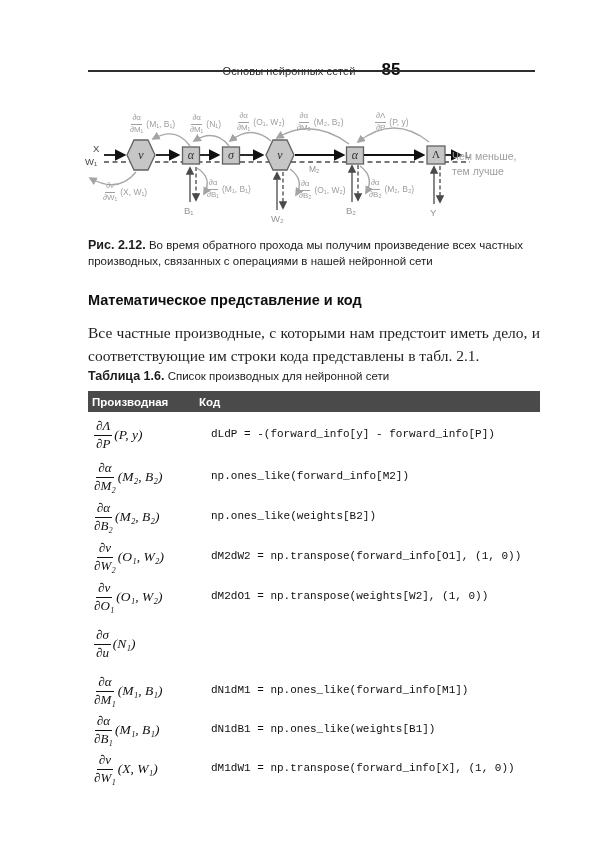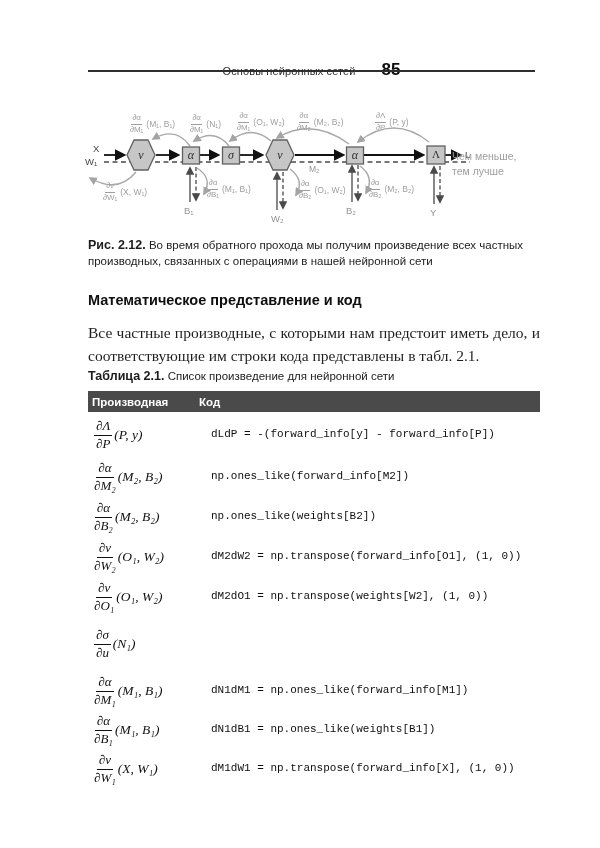--- a/index.html
+++ b/index.html
@@ -219,22 +219,22 @@
 
   <div class="fig-caption">
     <b>Рис. 2.12.</b>
     <span>Во время обратного прохода мы получим произведение всех частных производных, связанных с операциями в нашей нейронной сети</span>
   </div>
 
   <div class="section-heading">Математическое представление и код</div>
   <div class="body-text">Все частные производные, с которыми нам предстоит иметь дело, и со­ответствующие им строки кода представлены в табл. 2.1.</div>
 
   <div class="table-caption">
-    <b>Таблица 2.1.</b>
-    <span>Список произведение для нейронной сети</span>
+    <b>Таблица 1.6.</b>
+    <span>Список производных для нейронной сети</span>
   </div>
 
   <div class="thead">
     <span class="c1">Производная</span>
     <span class="c2">Код</span>
   </div>
 
   <div class="trows">
 
     <div class="trow h44">

